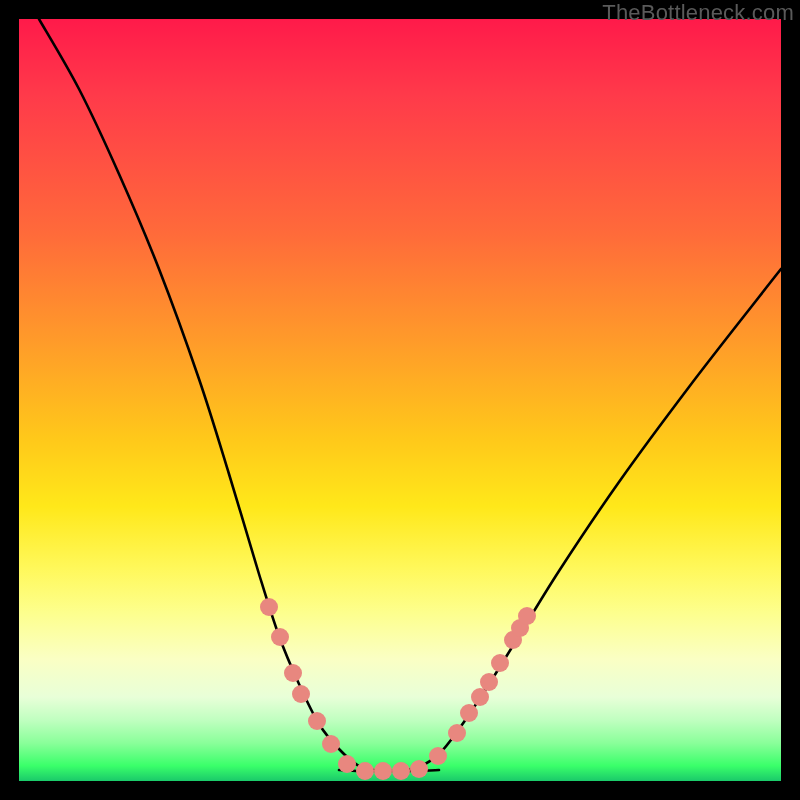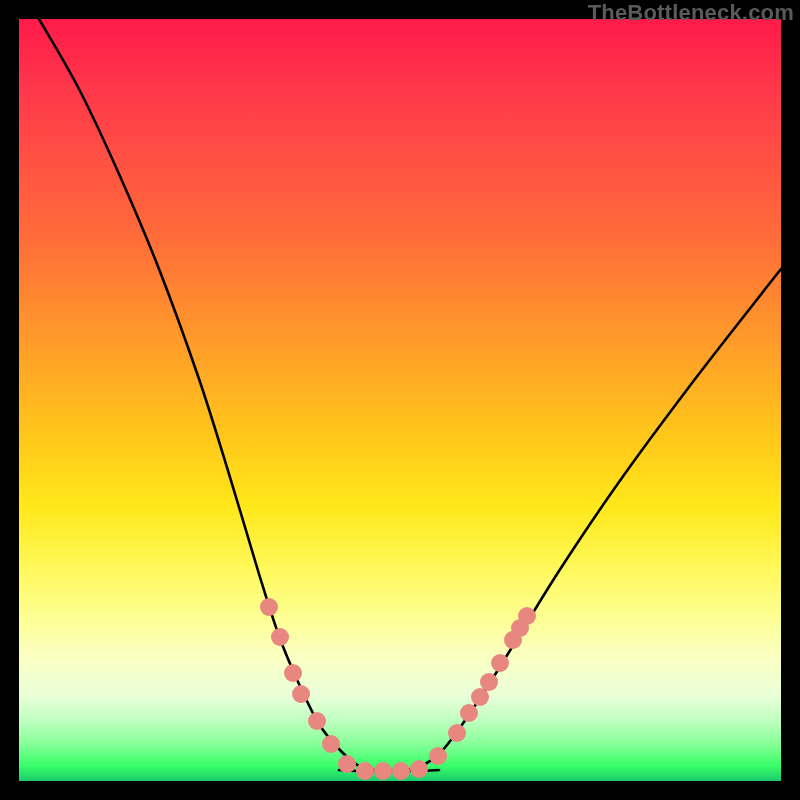--- a/index.html
+++ b/index.html
@@ -41,21 +41,21 @@
       #3aff6a 98%,
       #1aca6a 100%
     );
   }
   .watermark {
     position: absolute;
     top: 0px;
     right: 6px;
     color: #5a5a5a;
     font-size: 22px;
-    font-weight: 700;
+    font-weight: 400;
     letter-spacing: 0.2px;
     pointer-events: none;
   }
   svg.curves {
     position: absolute;
     left: 0;
     top: 0;
   }
 </style>
 </head>

